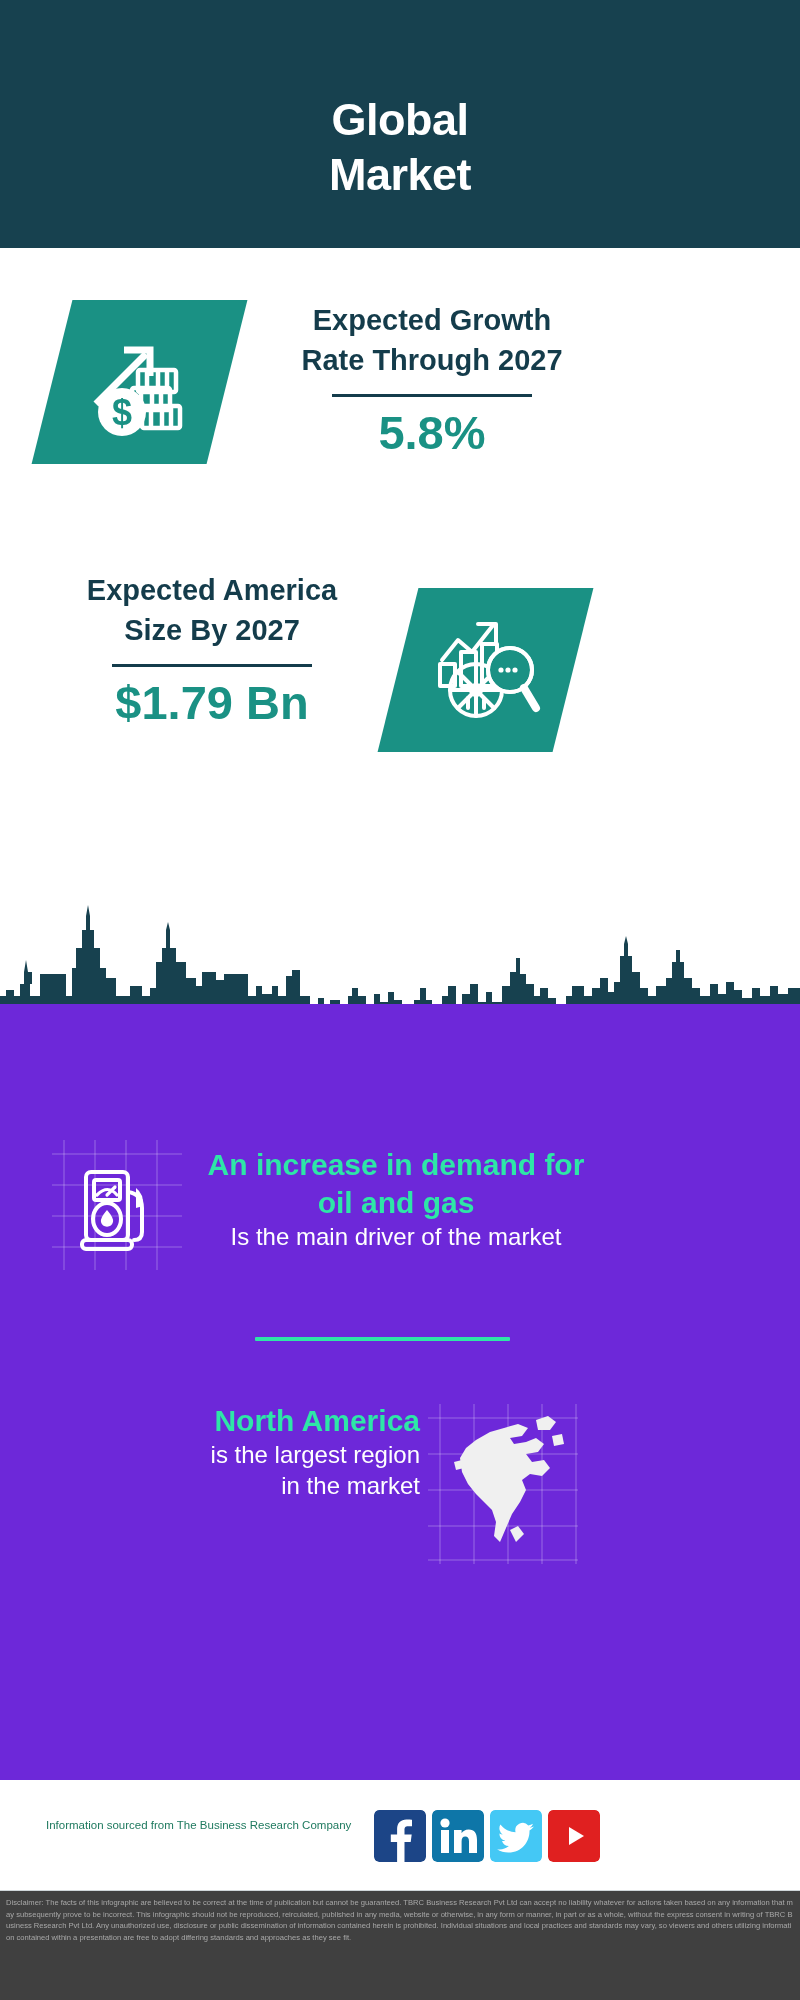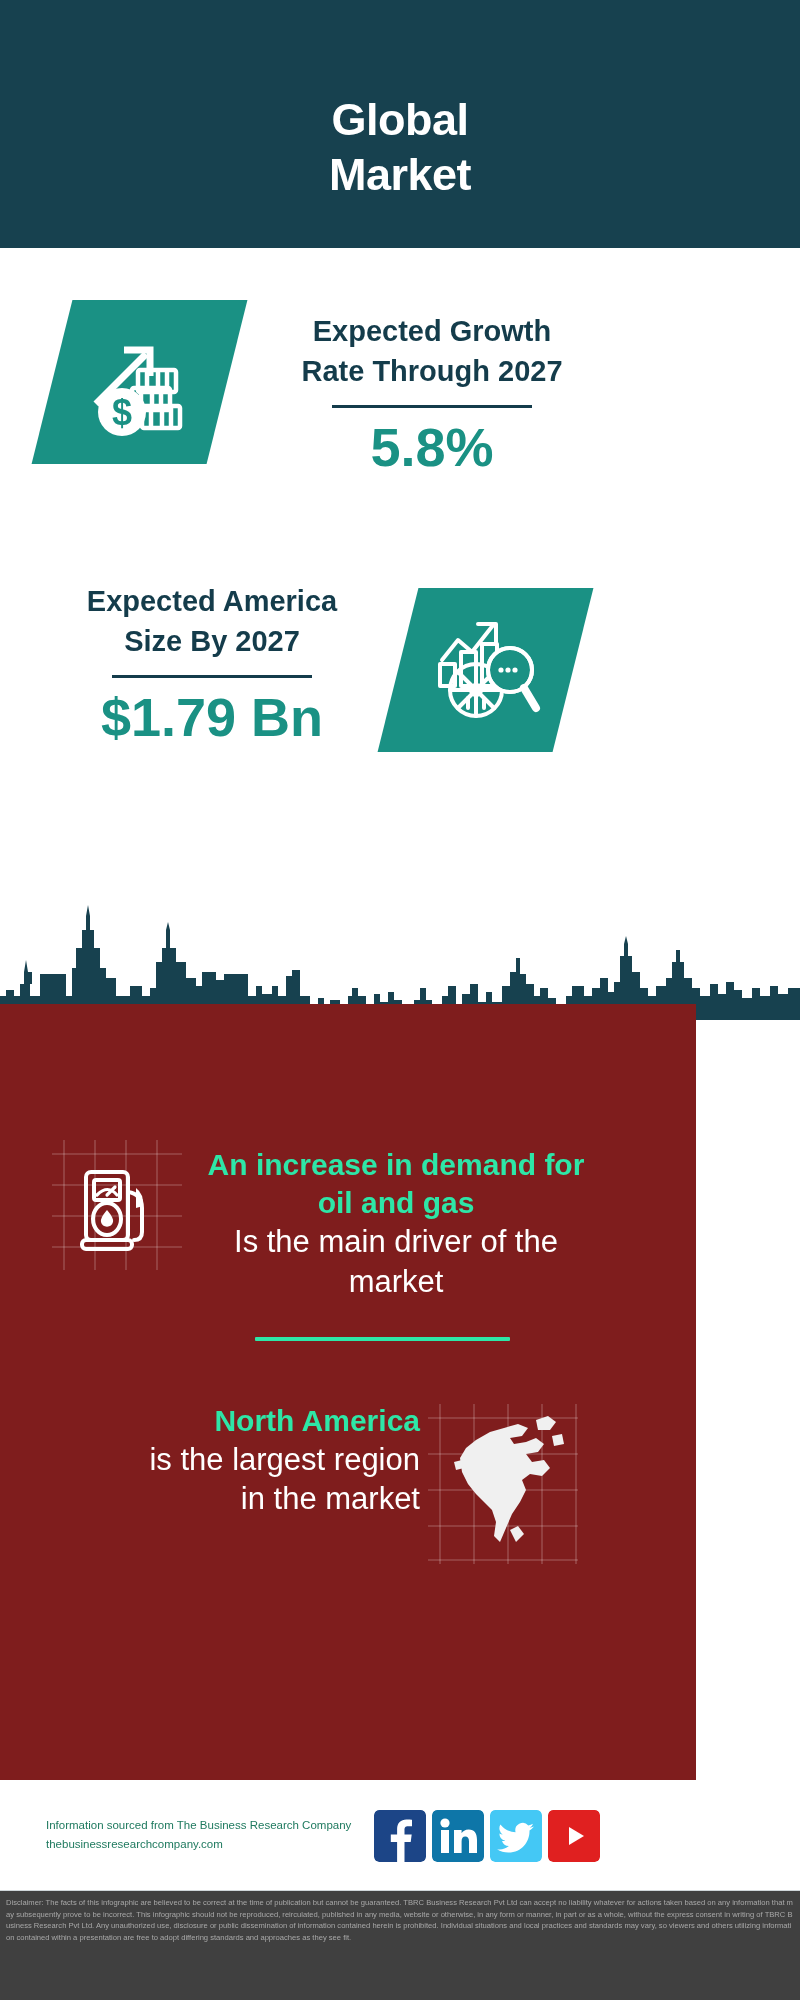--- a/index.html
+++ b/index.html
@@ -24,42 +24,42 @@
 
   
   .para {
     position:absolute;
     background:#1a9184;
     transform:skewX(-14deg);
     display:flex; align-items:center; justify-content:center;
   }
   .para > svg { transform:skewX(14deg); }
 
-  .stat-text { position:absolute; text-align:center;margin-top:11px; }
+  .stat-text { position:absolute; text-align:center; }
   .stat-label {
     color:#143c4b; font-weight:bold; font-size:29px; line-height:1.38;
   }
   .stat-rule {
     height:3px; background:#143c4b; margin:14px auto 10px auto; width:200px;
   }
   .stat-value {
-    color:#1a9184; font-weight:bold; font-size:54px; line-height:1.1;
+    color:#1a9184; font-weight:bold; font-size:47px; line-height:1.1;
   }
 
   
   .skyline { position:absolute; left:0; top:900px; width:800px; height:120px; }
 
   
   .dark {
-    position:absolute; left:0; top:1004px; width:696px; height:776px;
-    background:#7f1d1d; overflow:hidden;padding-left:7px;
+    position:absolute; left:0; top:1004px; width:800px; height:776px;
+    background:#6d28d9; overflow:hidden;padding-left:7px;
   }
 
   .blk-head { color:#2ee6a7; font-weight:bold; font-size:30px; line-height:1.27; }
-  .blk-sub  { color:#ffffff; font-weight:normal; font-size:31px; line-height:1.27; }
+  .blk-sub  { color:#ffffff; font-weight:normal; font-size:24px; line-height:1.27; }
 
   .green-rule {
     position:absolute; height:4px; background:#2ee6a7; border-radius:1px;
   }
 
   
   .footer {
     position:absolute; left:0; top:1780px; width:800px; height:110px;
     background:#ffffff; display:flex; align-items:center;
   }
@@ -232,21 +232,20 @@
       <path d="M58,120 L66,116 L72,124 L64,132 Z"></path>
       <path d="M2,52 L10,50 L12,58 L4,60 Z"></path>
     </g>
   </svg>
 </div>
 
 <div class="footer"></div>
 
 <div class="src-text">
   <div>Information sourced from The Business Research Company</div>
-  <div>thebusinessresearchcompany.com</div>
 </div>
 
 <svg class="social" style="left:374px; width:52px; height:52px;" viewBox="0 0 52 52">
   <rect width="52" height="52" rx="5" fill="#1c4587"></rect>
   <path d="M30.5 52 V32 h6.2 l1 -7.4 h-7.2 v-4.7 c0 -2.1 0.6 -3.6 3.7 -3.6 h3.8 V9.7
            c-0.7 -0.1 -3 -0.3 -5.6 -0.3 -5.5 0 -9.3 3.4 -9.3 9.6 v5.6 h-6.3 V32 h6.3 V52 Z" fill="#ffffff"></path>
 </svg>
 
 <svg class="social" style="left:432px; width:52px; height:52px;" viewBox="0 0 52 52">
   <rect width="52" height="52" rx="5" fill="#0e76a8"></rect>

